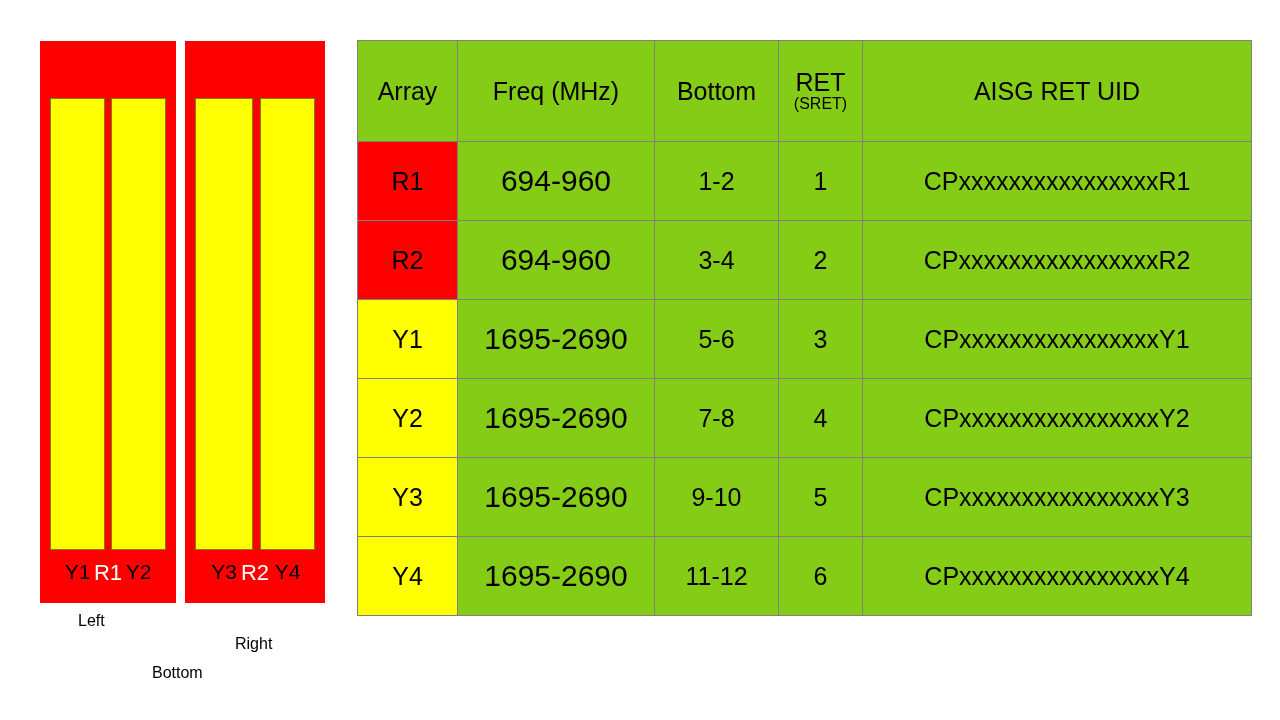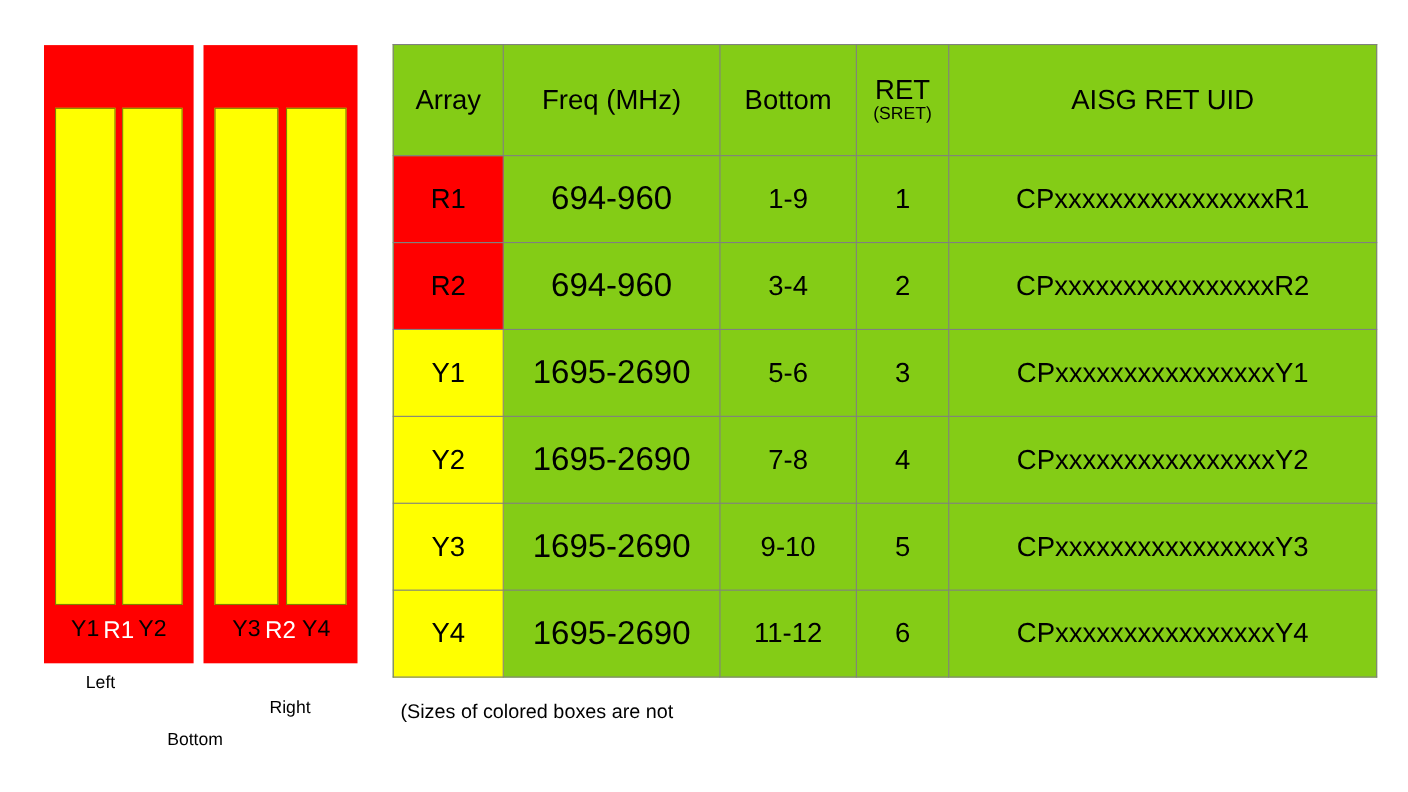--- a/index.html
+++ b/index.html
@@ -69,21 +69,21 @@
     line-height: 1;
   }
 
   .orient-label {
     position: absolute;
     font-size: 16px;
     color: #000000;
     white-space: nowrap;
   }
   #orientation-left   { left: 78px;  top: 612px; }
-  #orientation-right  { left: 245px; top: 635px; }
+  #orientation-right  { left: 235px; top: 635px; }
   #orientation-bottom { left: 152px; top: 664px; text-align: right; }
 
   
   #array-table {
     position: absolute;
     left: 357px;
     top: 40px;
     width: 889px;
     border-collapse: collapse;
     table-layout: fixed;
@@ -174,21 +174,21 @@
       </th>
       <th class="col-uid">
         <div class="hdr-text">AISG RET UID</div>
       </th>
     </tr>
   </thead>
   <tbody>
     <tr>
       <td class="cell-array red">R1</td>
       <td class="cell-freq">694-960</td>
-      <td class="cell-conns">1-9</td>
+      <td class="cell-conns">1-2</td>
       <td class="cell-ret">1</td>
       <td class="cell-uid">CPxxxxxxxxxxxxxxxxR1</td>
     </tr>
     <tr>
       <td class="cell-array red">R2</td>
       <td class="cell-freq">694-960</td>
       <td class="cell-conns">3-4</td>
       <td class="cell-ret">2</td>
       <td class="cell-uid">CPxxxxxxxxxxxxxxxxR2</td>
     </tr>
@@ -217,14 +217,13 @@
       <td class="cell-array yellow">Y4</td>
       <td class="cell-freq">1695-2690</td>
       <td class="cell-conns">11-12</td>
       <td class="cell-ret">6</td>
       <td class="cell-uid">CPxxxxxxxxxxxxxxxxY4</td>
     </tr>
   </tbody>
 </table>
 
 <div id="table-footnote">
-  <div>(Sizes of colored boxes are not</div>
 </div>
 
 </body></html>

